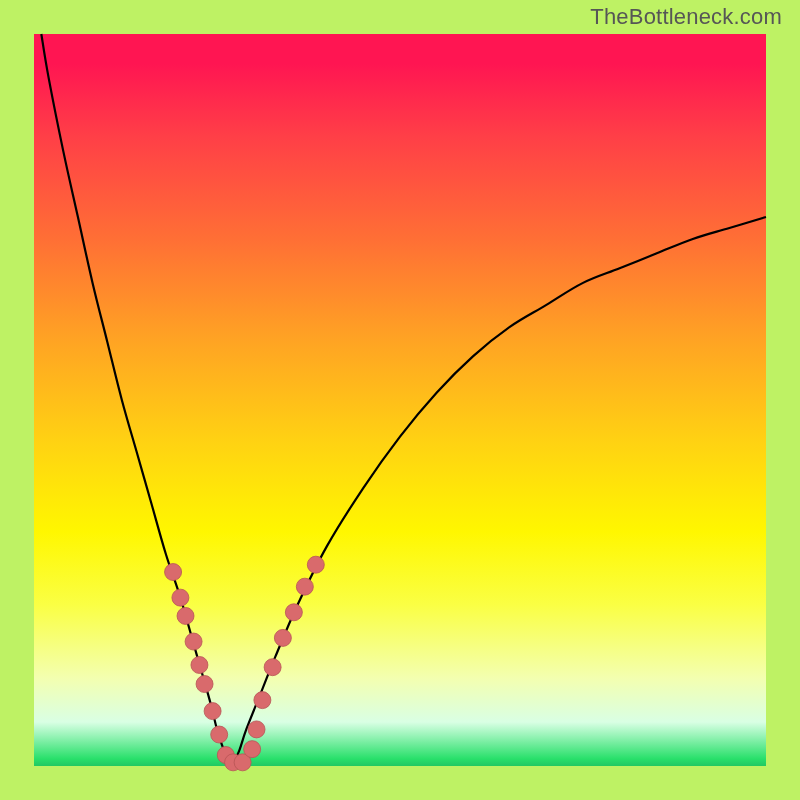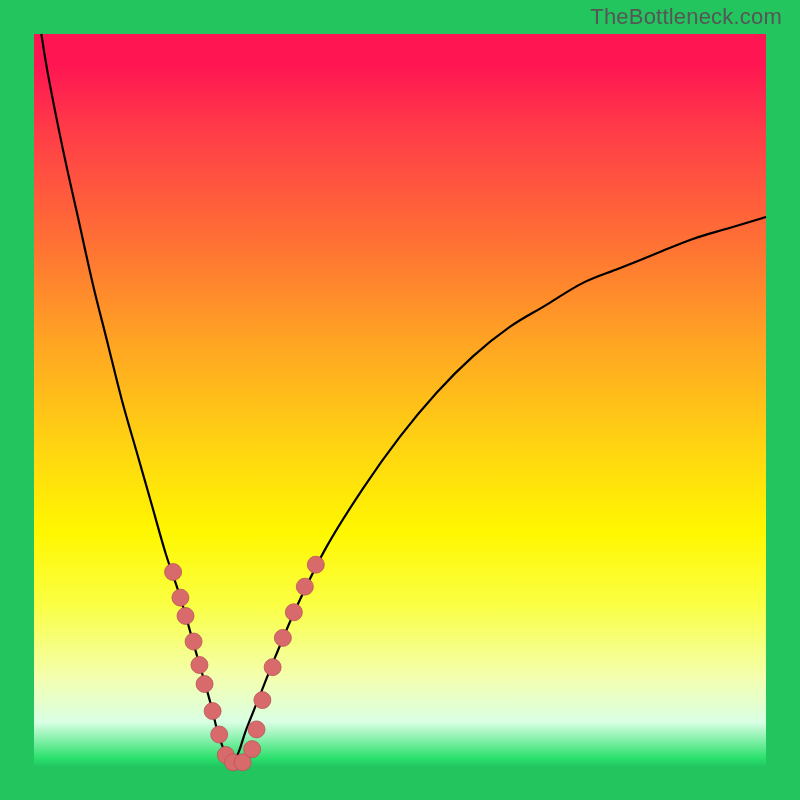--- a/index.html
+++ b/index.html
@@ -1,20 +1,20 @@
 <!DOCTYPE html>
 <html><head>
 <meta charset="utf-8">
 <style>
   * { margin: 0; padding: 0; box-sizing: border-box; }
   html, body { width: 800px; height: 800px; overflow: hidden; }
   .frame {
     width: 800px;
     height: 800px;
-    background: #22c55e;
+    background: #bef264;
     position: relative;
   }
   .watermark {
     position: absolute;
     top: 4px;
     right: 18px;
     font-family: Arial, Helvetica, sans-serif;
     font-size: 22px;
     color: #565656;
     font-weight: 500;

